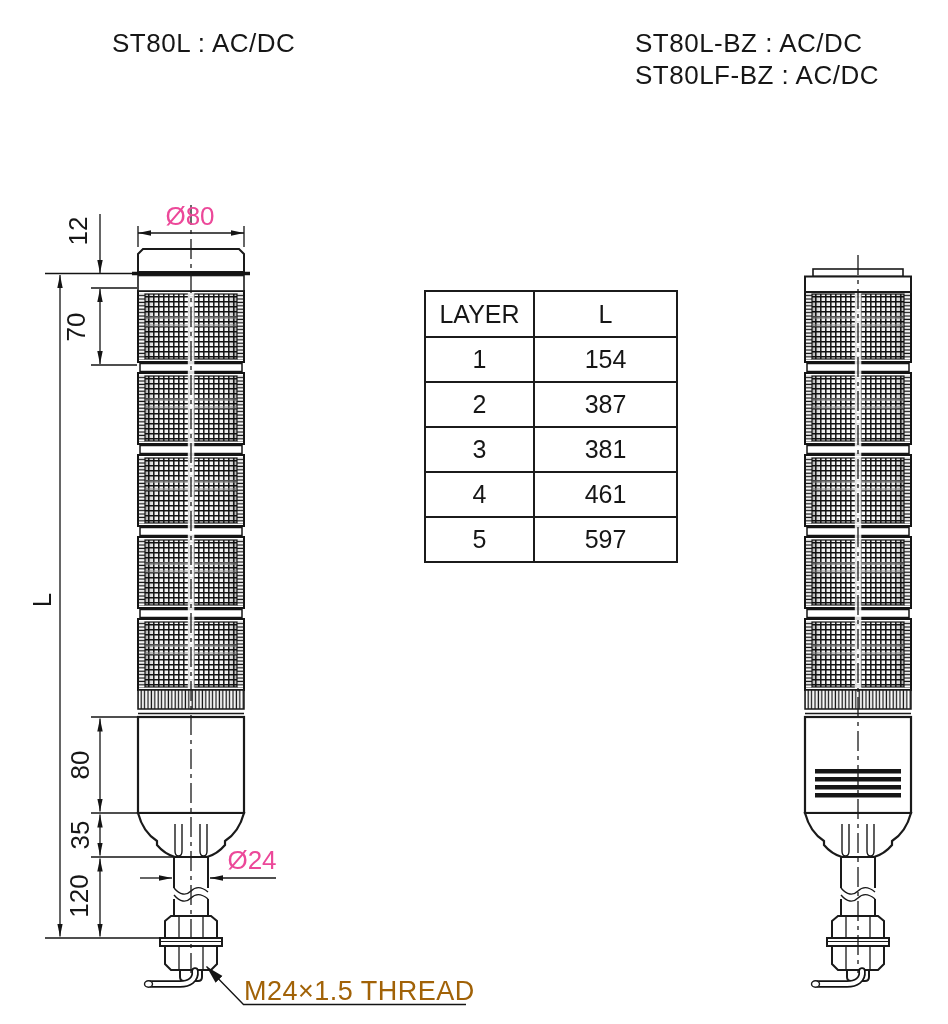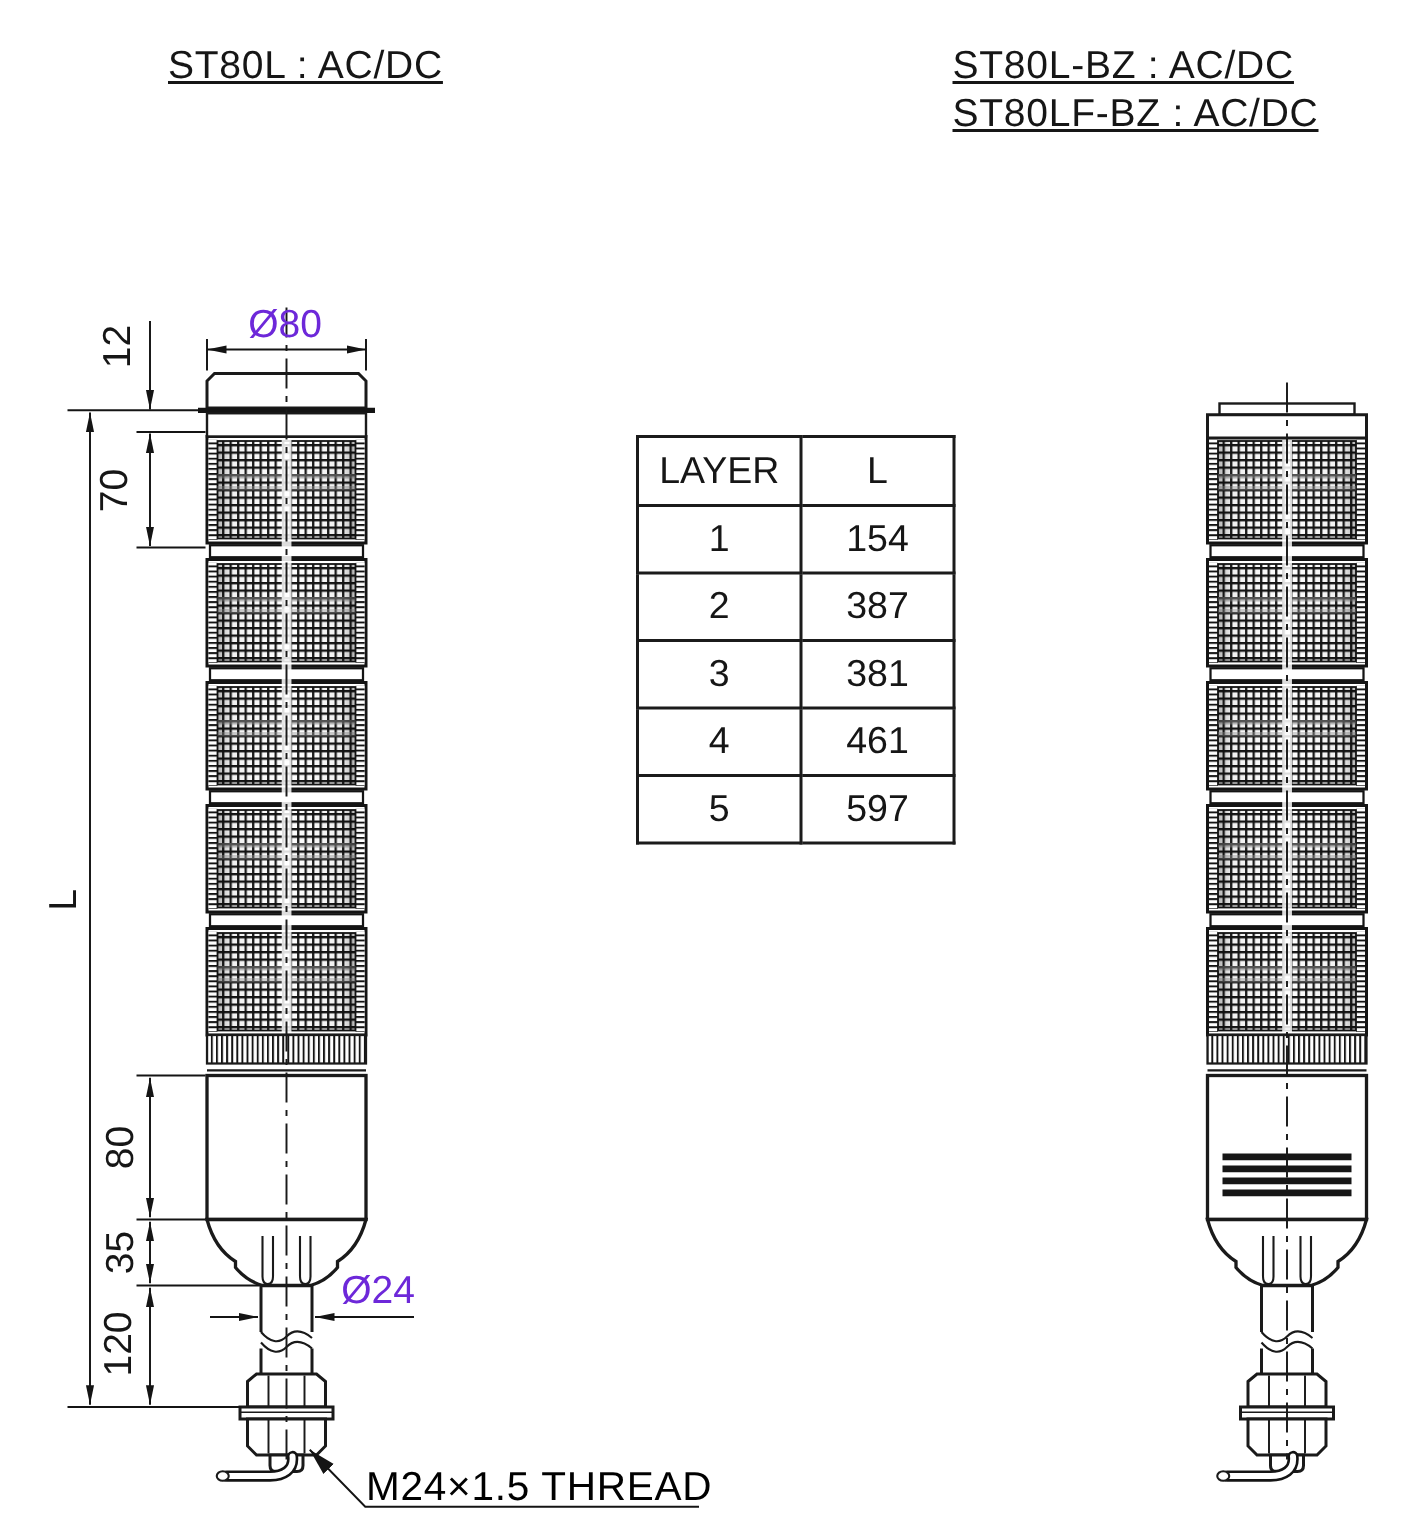--- a/index.html
+++ b/index.html
@@ -3,36 +3,36 @@
 <meta charset="utf-8">
 <style>
   html,body{margin:0;padding:0;background:#ffffff;}
   .canvas{
     position:relative;width:948px;height:1024px;background:#ffffff;overflow:hidden;
     font-family:"Liberation Sans", sans-serif;color:#161616;
   }
   .canvas svg{position:absolute;left:0;top:0;}
   .model{
     position:absolute;font-size:26px;line-height:32px;letter-spacing:0.5px;
-    white-space:nowrap;color:#161616;text-decoration:underline;
+    white-space:nowrap;color:#161616;
   }
   .hlabel{
-    position:absolute;font-size:26px;white-space:nowrap;color:#6d28d9;
+    position:absolute;font-size:26px;white-space:nowrap;color:#ec4899;
     transform:translate(-50%,-50%);
   }
   .vlabel{
     position:absolute;font-size:26px;white-space:nowrap;color:#161616;
     transform:translate(-50%,-50%) rotate(-90deg);
   }
   .thread{
     position:absolute;left:244px;top:976px;font-size:27px;letter-spacing:0.5px;
-    white-space:nowrap;color:#000000;
+    white-space:nowrap;color:#a16207;
   }
   table.sizes{
-    position:absolute;left:424px;top:290px;width:213px;height:273px;
+    position:absolute;left:424px;top:290px;width:254px;height:273px;
     border-collapse:collapse;table-layout:fixed;
   }
   table.sizes th, table.sizes td{
     border:2.4px solid #1b1b1b;text-align:center;vertical-align:middle;
     font-size:25px;font-weight:400;padding:0;color:#161616;background:#ffffff;
   }
 </style>
 </head>
 <body>
 

